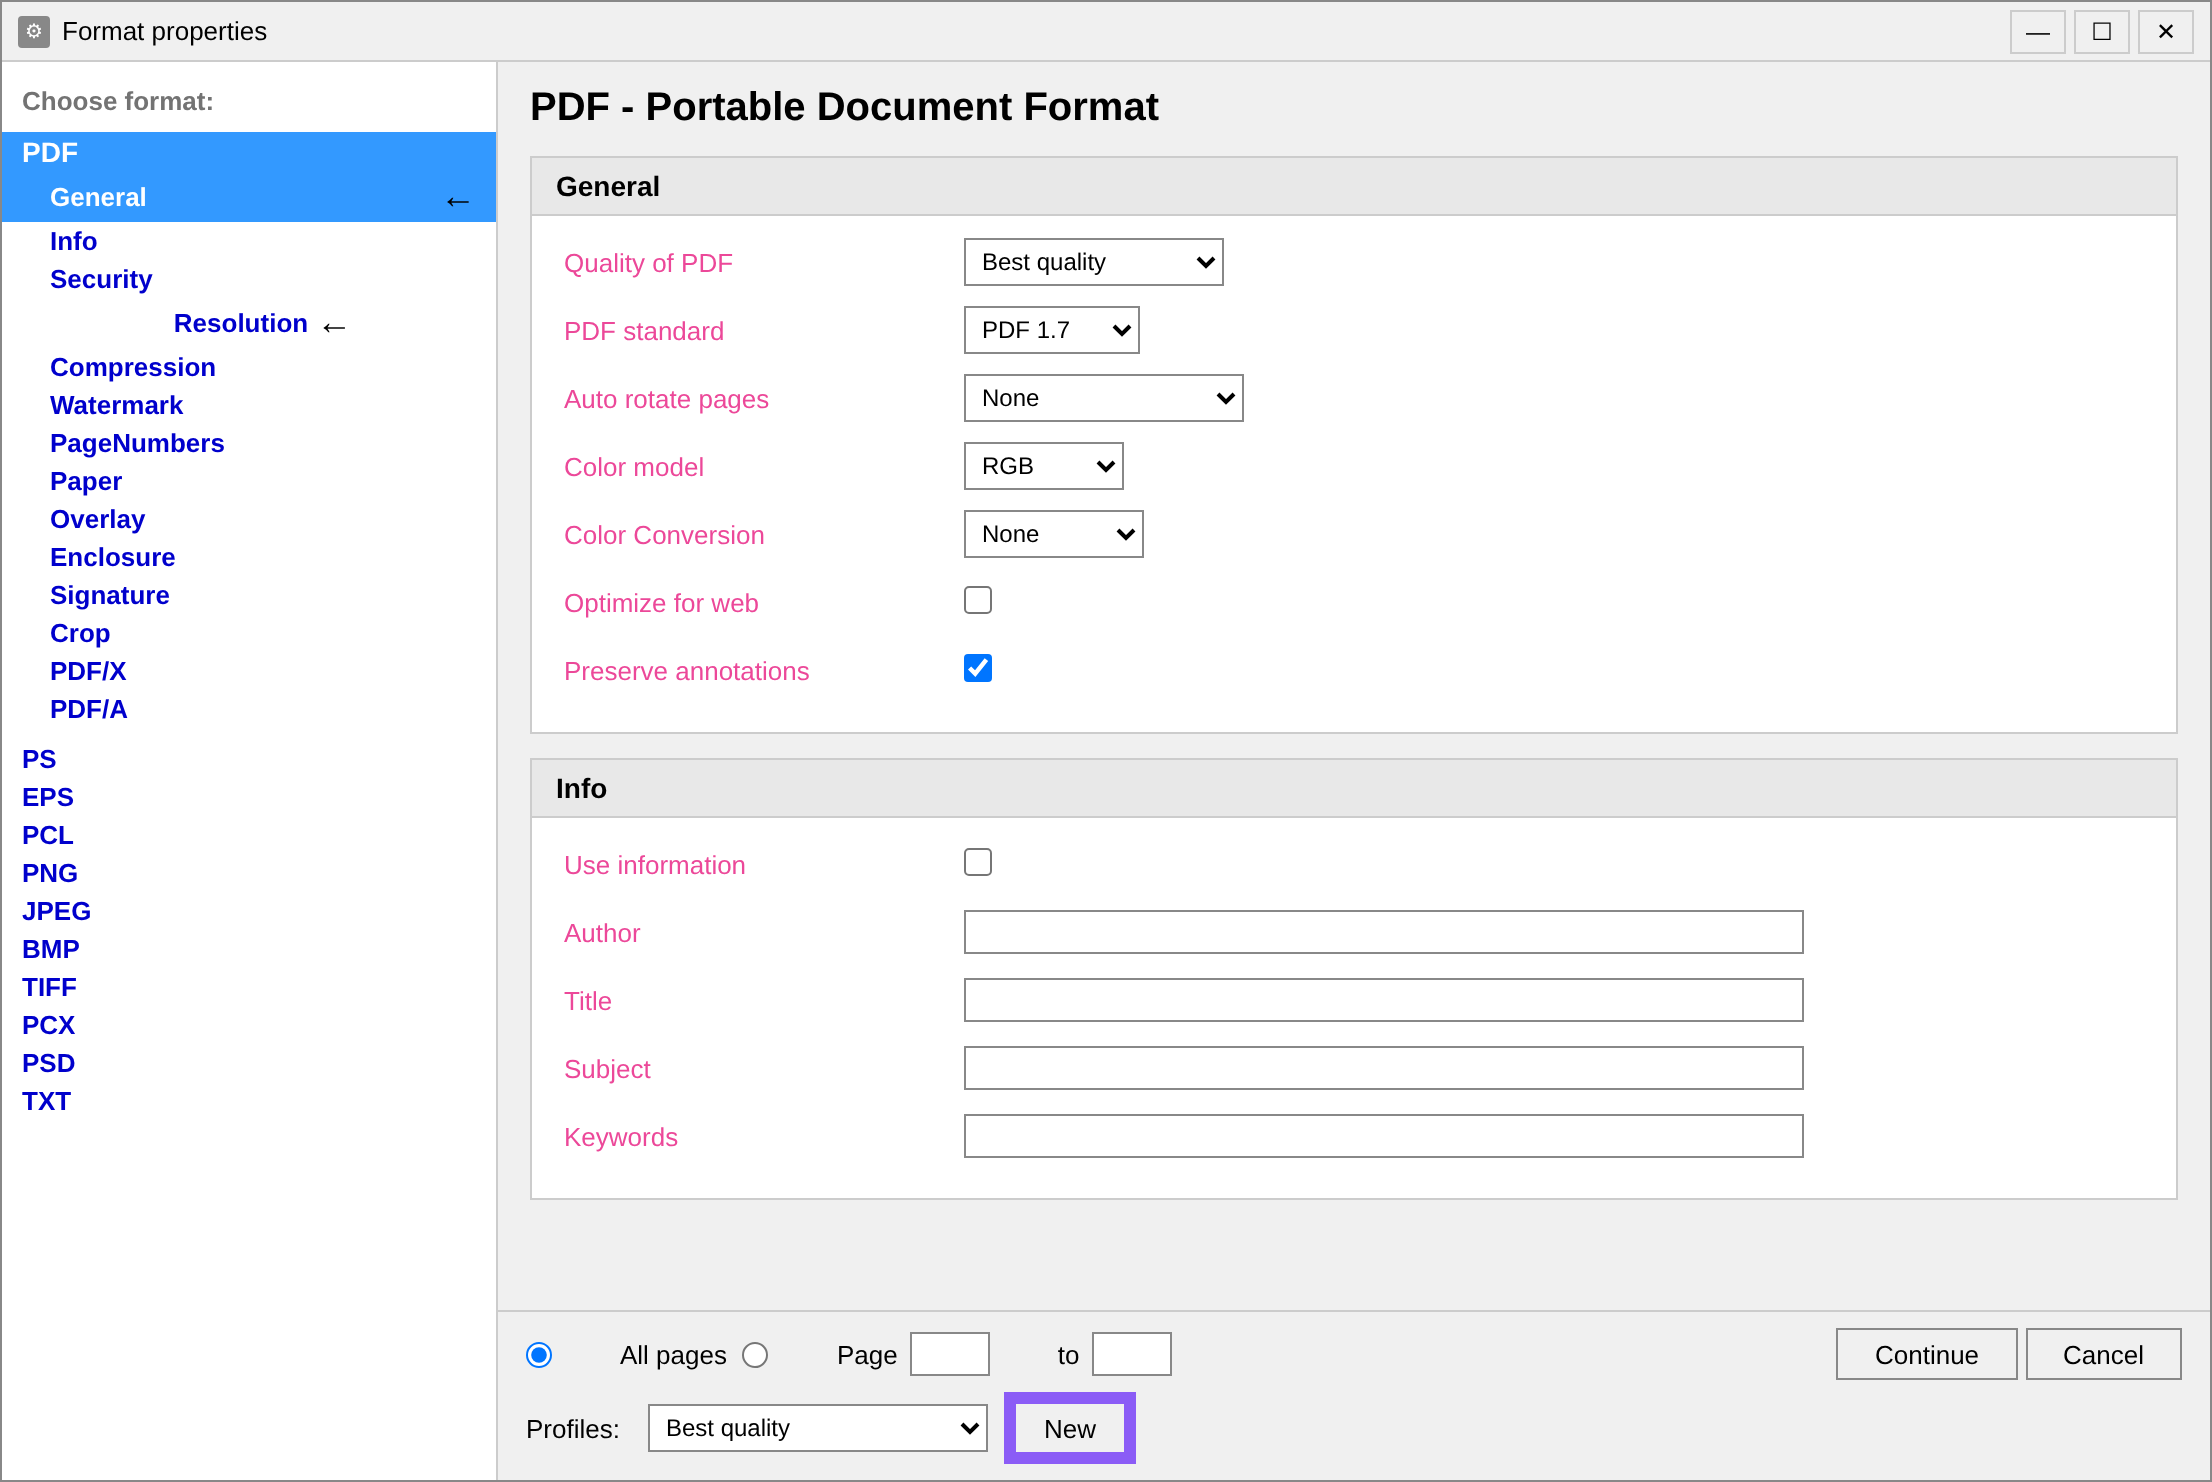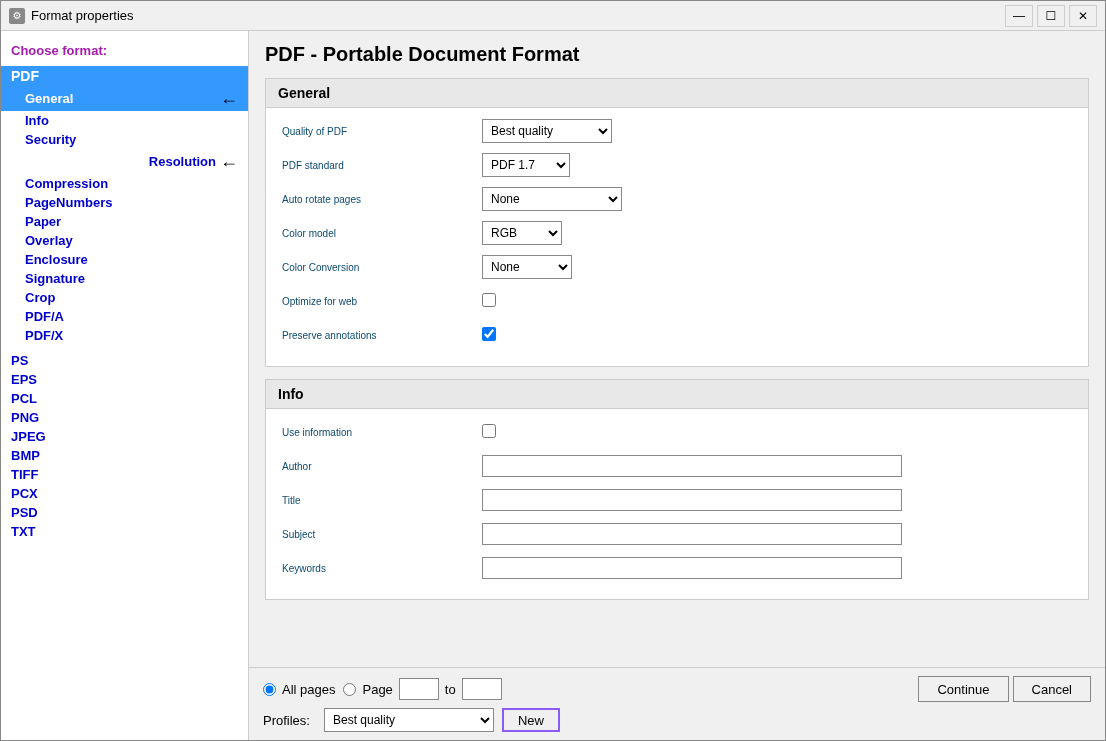--- a/index.html
+++ b/index.html
@@ -67,21 +67,21 @@
       border-right: 1px solid #ccc;
       padding: 8px 0;
       overflow-y: auto;
       display: flex;
       flex-direction: column;
     }
     .sidebar-header {
       font-weight: bold;
       font-size: 13px;
       padding: 4px 10px 8px 10px;
-      color: #a21caf;
+      color: #737373;
     }
     .sidebar-item {
       padding: 2px 10px 2px 14px;
       cursor: pointer;
       color: #0000cc;
       font-size: 13px;
       font-weight: bold;
       display: flex;
       align-items: center;
     }
@@ -153,22 +153,22 @@
       padding: 10px 16px;
     }
     .form-row {
       display: flex;
       align-items: center;
       margin-bottom: 8px;
       min-height: 26px;
     }
     .form-label {
       width: 200px;
-      font-size: 10px;
-      color: #0c4a6e;
+      font-size: 13px;
+      color: #ec4899;
       flex-shrink: 0;
     }
     .form-control {
       flex: 1;
       max-width: 200px;
     }
     select.native {
       width: 130px;
       height: 24px;
       font-size: 12px;
@@ -215,20 +215,21 @@
       width: 100%;
       gap: 8px;
     }
     .radio-group {
       display: flex;
       align-items: center;
       gap: 6px;
     }
     .radio-label {
       font-size: 13px;
+      margin-left: 28px;
     }
     .page-input {
       width: 40px;
       height: 22px;
       border: 1px solid #888;
       font-size: 12px;
       text-align: center;
     }
     .profiles-label {
       font-size: 13px;
@@ -244,24 +245,24 @@
     }
     .btn {
       height: 26px;
       padding: 0 18px;
       font-size: 13px;
       border: 1px solid #888;
       background: #f0f0f0;
       cursor: pointer;
     }
     .btn-new {
-      height: 24px;
+      height: 36px;
       padding: 0 14px;
       font-size: 13px;
-      border: 2px solid #8b5cf6;
+      border: 6px solid #8b5cf6;
       background: #f0f0f0;
       cursor: pointer;
     }
     .spacer { flex: 1; }
     .bottom-actions {
       display: flex;
       flex-direction: row;
       gap: 4px;
     }
   </style>
@@ -293,50 +294,53 @@
         <div class="sidebar-item child" style="background:#3399ff; color:white; display:flex; justify-content:space-between;">
           <span>General</span>
           <span class="arrow-icon">←</span>
         </div>
         <div class="sidebar-item child">
           <span>Info</span>
         </div>
         <div class="sidebar-item child">
           <span>Security</span>
         </div>
-        <div class="sidebar-item child" style="display:flex; justify-content:flex-end;">
+        <div class="sidebar-item child" style="display:flex; justify-content:center;">
           <span>Resolution</span>
           <span class="arrow-icon">←</span>
         </div>
         <div class="sidebar-item child">
             <span>Compression</span>
           </div>
         <div class="sidebar-item child">
+            <span>Watermark</span>
+          </div>
+        <div class="sidebar-item child">
             <span>PageNumbers</span>
           </div>
         <div class="sidebar-item child">
             <span>Paper</span>
           </div>
         <div class="sidebar-item child">
             <span>Overlay</span>
           </div>
         <div class="sidebar-item child">
             <span>Enclosure</span>
           </div>
         <div class="sidebar-item child">
             <span>Signature</span>
           </div>
         <div class="sidebar-item child">
             <span>Crop</span>
           </div>
         <div class="sidebar-item child">
+            <span>PDF/X</span>
+          </div>
+        <div class="sidebar-item child">
             <span>PDF/A</span>
-          </div>
-        <div class="sidebar-item child">
-            <span>PDF/X</span>
           </div>
       </div>
 
       <div class="sidebar-separator"></div>
 
       <div class="sidebar-format-item">PS</div>
       <div class="sidebar-format-item">EPS</div>
       <div class="sidebar-format-item">PCL</div>
       <div class="sidebar-format-item">PNG</div>
       <div class="sidebar-format-item">JPEG</div>

